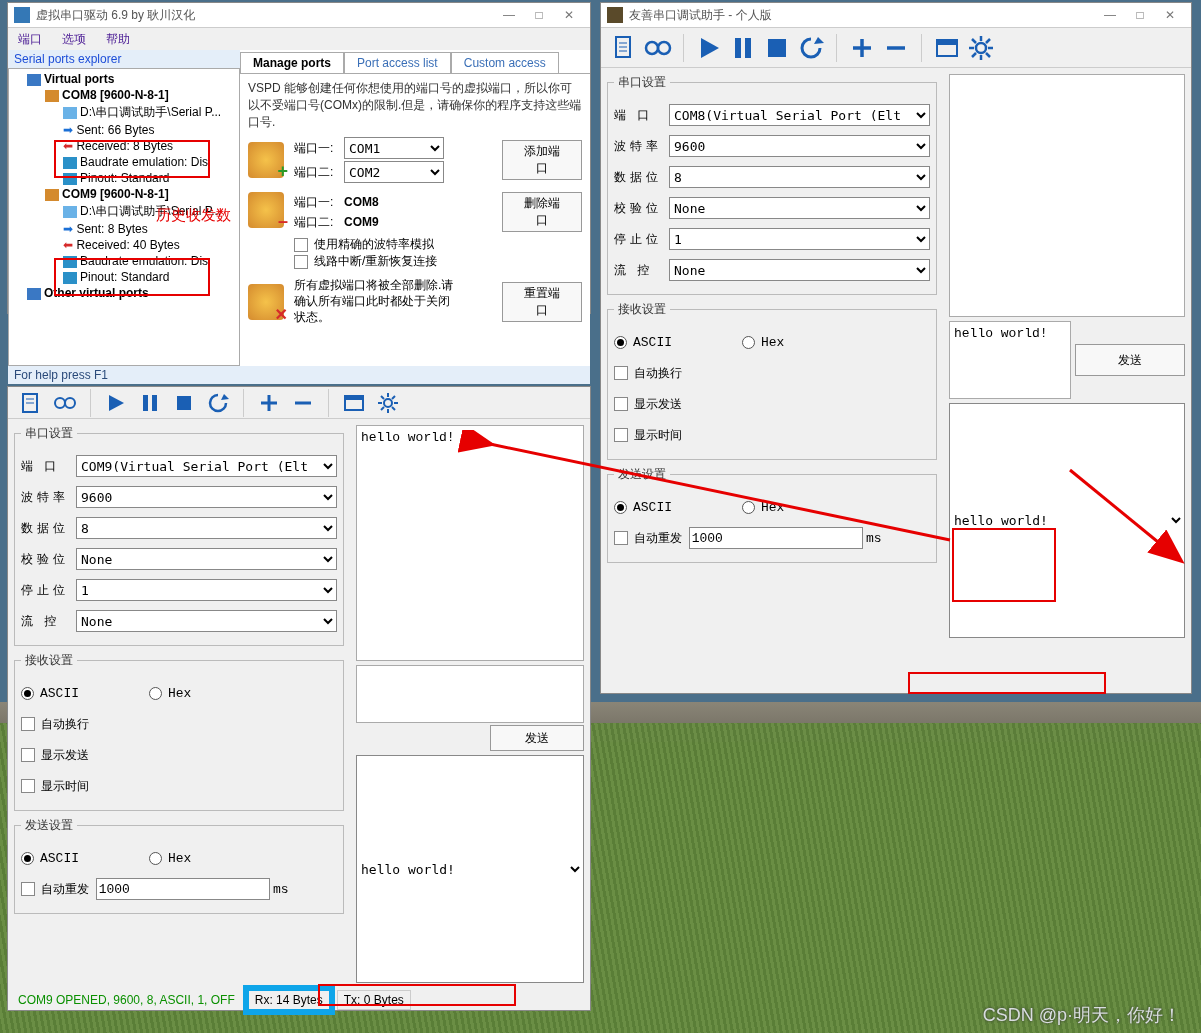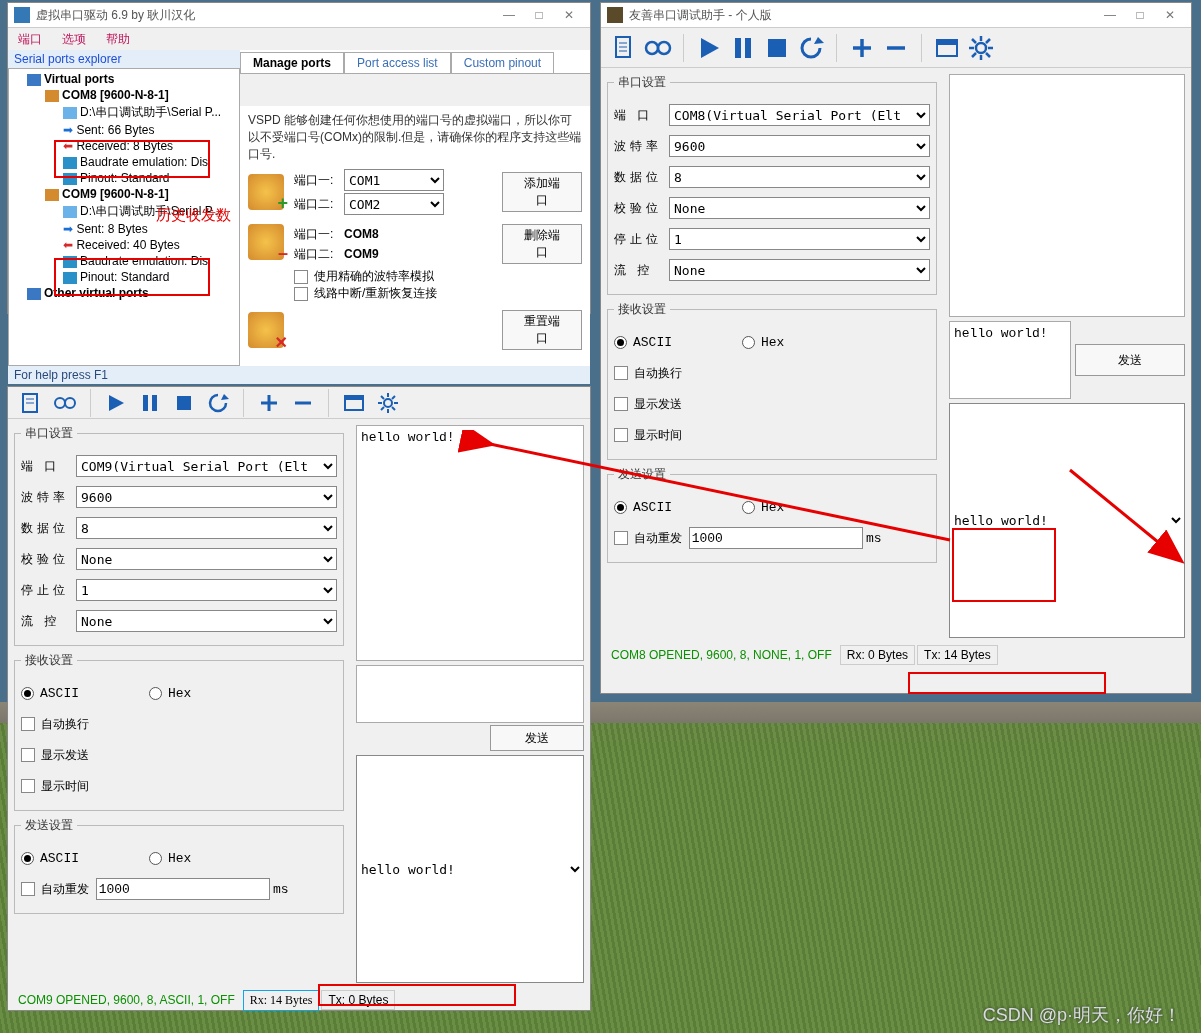--- a/index.html
+++ b/index.html
@@ -2,21 +2,21 @@
 <html><head>
 <meta charset="utf-8">
 <style>
   *{box-sizing:border-box;font-family:"Microsoft YaHei",Tahoma,sans-serif;font-size:12px;}
   body{margin:0;width:1201px;height:1033px;position:relative;background:linear-gradient(to bottom,#4a6f8a 0%,#4a6f8a 70%,#5a7a3d 70%,#6b8a45 100%);overflow:hidden;}
   .win{position:absolute;background:#f0f0f0;border:1px solid #888;}
   .titlebar{height:25px;background:#fff;border-bottom:1px solid #ccc;display:flex;align-items:center;padding:0 6px;color:#555;}
   .titlebar .ticon{width:16px;height:16px;background:#3478b6;margin-right:6px;}
   .titlebar .spacer{flex:1;}
   .titlebar .wbtn{width:30px;text-align:center;color:#777;cursor:default;}
-  .menubar{height:22px;display:flex;align-items:center;padding:0 0px;gap:0;color:#be185d;}
+  .menubar{height:22px;display:flex;align-items:center;padding:0 0px;gap:0;color:#4c1d95;}
   .menubar span{padding:3px 10px;}
   fieldset{border:1px solid #bbb;margin:6px;padding:6px;}
   legend{padding:0 4px;color:#333;}
   .row{display:flex;align-items:center;margin:5px 0;height:26px;}
   .row label{width:55px;letter-spacing:4px;}
   select.cmb,.cmb{flex:1;height:22px;border:1px solid #888;background:#fff;font-family:"Consolas",monospace;font-size:13px;}
   .chk{width:14px;height:14px;border:1px solid #888;background:#fff;display:inline-block;margin-right:6px;vertical-align:middle;}
   .rad{width:13px;height:13px;border:1px solid #555;border-radius:50%;background:#fff;display:inline-block;margin-right:6px;vertical-align:middle;position:relative;}
   .rad.on::after{content:"";width:7px;height:7px;border-radius:50%;background:#000;position:absolute;top:2px;left:2px;}
   .btn{height:26px;border:1px solid #999;background:#f8f8f8;padding:0 16px;display:inline-flex;align-items:center;justify-content:center;}
@@ -83,23 +83,23 @@
         <div class="nd i3"><span class="ico" style="background:#2a90c8;"></span><span>Baudrate emulation: Dis</span></div>
         <div class="nd i3"><span class="ico" style="background:#2a90c8;"></span><span>Pinout: Standard</span></div>
         <div class="nd i1 bold"><span class="ico" style="background:#3a78c4;"></span><span>Other virtual ports</span></div>
       </div>
     </div>
 
     <div style="flex:1;display:flex;flex-direction:column;">
       <div class="tabbar">
         <div class="tab act">Manage ports</div>
         <div class="tab">Port access list</div>
-        <div class="tab">Custom pinout</div>
-      </div>
-      <div style="flex:1;background:#fff;padding:6px 8px;margin-top:32px;">
+        <div class="tab">Custom access</div>
+      </div>
+      <div style="flex:1;background:#fff;padding:6px 8px;">
         <div style="color:#333;line-height:1.4;">VSPD 能够创建任何你想使用的端口号的虚拟端口，所以你可以不受端口号(COMx)的限制.但是，请确保你的程序支持这些端口号.</div>
 
         <div style="display:flex;align-items:center;margin-top:6px;">
           <div style="width:36px;height:36px;background:radial-gradient(#f5c24a,#d48a2e);border-radius:4px;position:relative;">
               <span style="position:absolute;right:-4px;bottom:-4px;color:#2a9a2a;font-size:18px;font-weight:bold;">+</span>
             </div>
           <div style="margin-left:10px;">
             <div style="display:flex;align-items:center;height:24px;">
                 <span style="width:50px;">端口一:</span>
                 <select class="cmb" style="width:100px;"><option>COM1</option></select>
@@ -130,20 +130,21 @@
             <div><span class="chk"></span><span>线路中断/重新恢复连接</span></div>
           </div>
           <div style="flex:1;"></div>
           <button class="btn" style="width:80px;height:40px;">删除端口</button>
         </div>
 
         <div style="display:flex;align-items:center;margin-top:8px;">
           <div style="width:36px;height:36px;background:radial-gradient(#f5c24a,#d48a2e);border-radius:4px;position:relative;">
               <span style="position:absolute;right:-4px;bottom:-4px;color:#d62a2a;font-size:16px;font-weight:bold;">✕</span>
             </div>
+          <div style="margin-left:10px;width:160px;line-height:1.3;">所有虚拟端口将被全部删除.请确认所有端口此时都处于关闭状态。</div>
           <div style="flex:1;"></div>
           <button class="btn" style="width:80px;height:40px;">重置端口</button>
         </div>
       </div>
     </div>
   </div>
   <div style="height:18px;background:#e4eef9;padding:2px 6px;color:#2a4a7a;">For help press F1</div>
 </div>
 <div class="redbox" style="left:54px;top:140px;width:156px;height:38px;"></div>
 <div class="redbox" style="left:54px;top:258px;width:156px;height:38px;"></div>
@@ -289,21 +290,21 @@
       <div class="mono" style="flex:1;background:#fff;border:1px solid #aaa;padding:4px;">hello world!</div>
       <div style="height:58px;background:#fff;border:1px solid #aaa;margin-top:4px;"></div>
       <div style="display:flex;justify-content:flex-end;margin-top:2px;">
           <button class="btn" style="width:94px;">发送</button>
         </div>
       <select class="cmb mono" style="margin-top:4px;"><option>hello world!</option></select>
     </div>
   </div>
   <div class="status mono">
     <span class="seg green">COM9 OPENED, 9600, 8, ASCII, 1, OFF</span>
-    <span class="seg" style="border:1px solid #0ea5e9;font-family:Liberation Serif, serif;">Rx: 14 Bytes</span>
+    <span class="seg" style="border:6px solid #0ea5e9;">Rx: 14 Bytes</span>
     <span class="seg" style="border:1px solid #ccc;">Tx: 0 Bytes</span>
   </div>
 </div>
 <div class="redbox" style="left:318px;top:984px;width:198px;height:22px;"></div>
 
 <div class="win" style="left:600px;top:2px;width:592px;height:692px;">
   <div class="titlebar">
     <span class="ticon" style="background:#5a4a2a;"></span>
     <span>友善串口调试助手 - 个人版</span>
     <span class="spacer"></span>
@@ -448,25 +449,20 @@
       </fieldset>
     </div>
     <div style="flex:1;display:flex;flex-direction:column;padding:6px;">
       <div class="mono" style="flex:1;background:#fff;border:1px solid #aaa;padding:4px;"></div>
       <div style="display:flex;gap:4px;margin-top:4px;">
         <div class="mono" style="flex:1;height:78px;background:#fff;border:1px solid #aaa;padding:4px;white-space:pre-wrap;">hello world!</div>
         <button class="btn" style="width:110px;height:32px;align-self:center;">发送</button>
       </div>
       <select class="cmb mono" style="margin-top:4px;"><option>hello world!</option></select>
     </div>
-  </div>
-  <div class="status mono">
-    <span class="seg green">COM8 OPENED, 9600, 8, NONE, 1, OFF</span>
-    <span class="seg" style="border:1px solid #ccc;">Rx: 0 Bytes</span>
-    <span class="seg" style="border:1px solid #ccc;">Tx: 14 Bytes</span>
   </div>
 </div>
 <div class="redbox" style="left:952px;top:528px;width:104px;height:74px;"></div>
 <div class="redbox" style="left:908px;top:672px;width:198px;height:22px;"></div>
 
 <svg class="arrow" style="left:380px;top:430px;" width="580" height="120">
   <defs>
       <marker id="ah1" markerWidth="12" markerHeight="10" refX="2" refY="5" orient="auto">
         <polygon points="12,0 0,5 12,10" fill="#e60000"></polygon>
       </marker>

